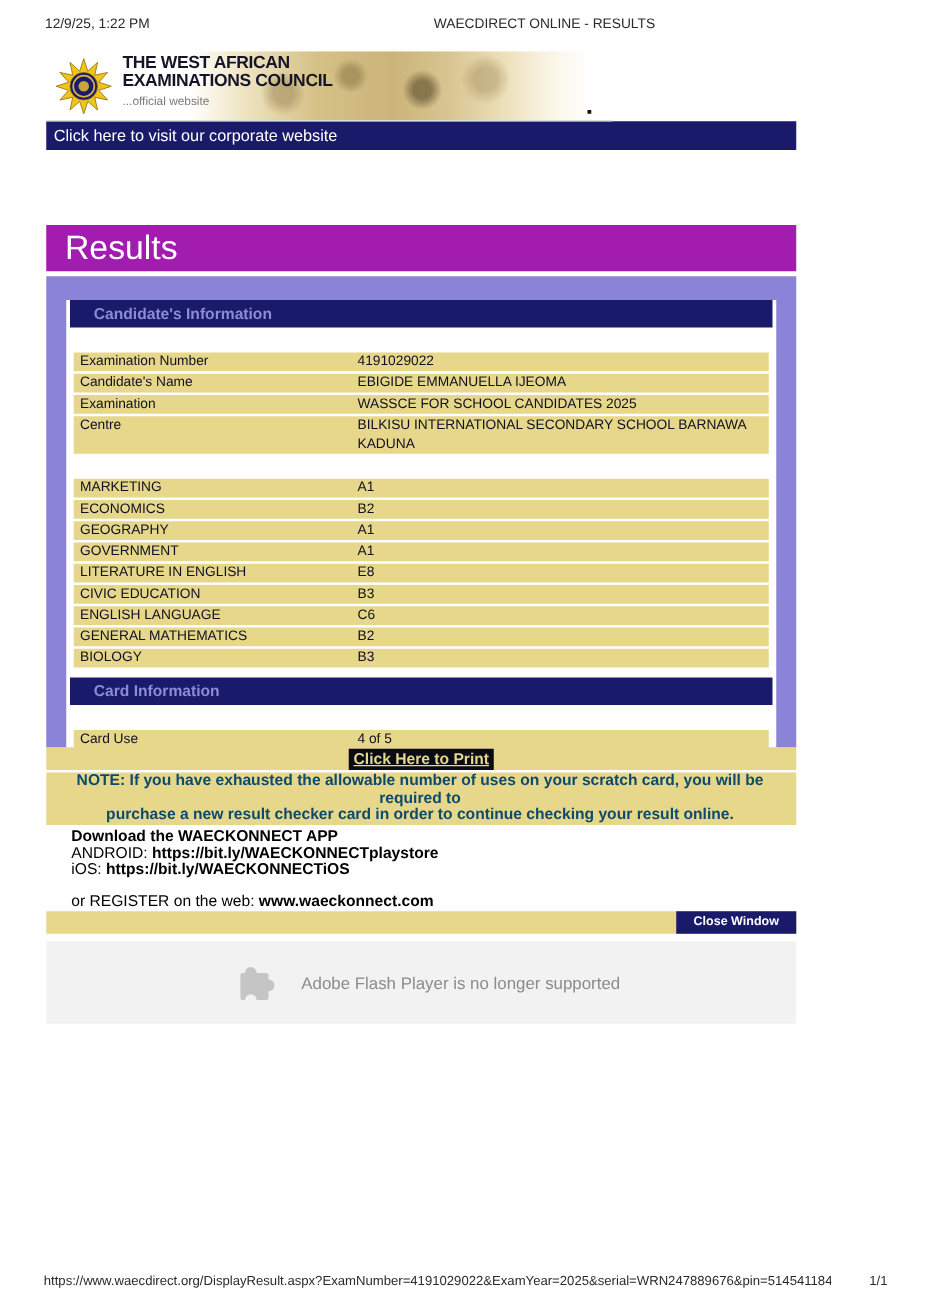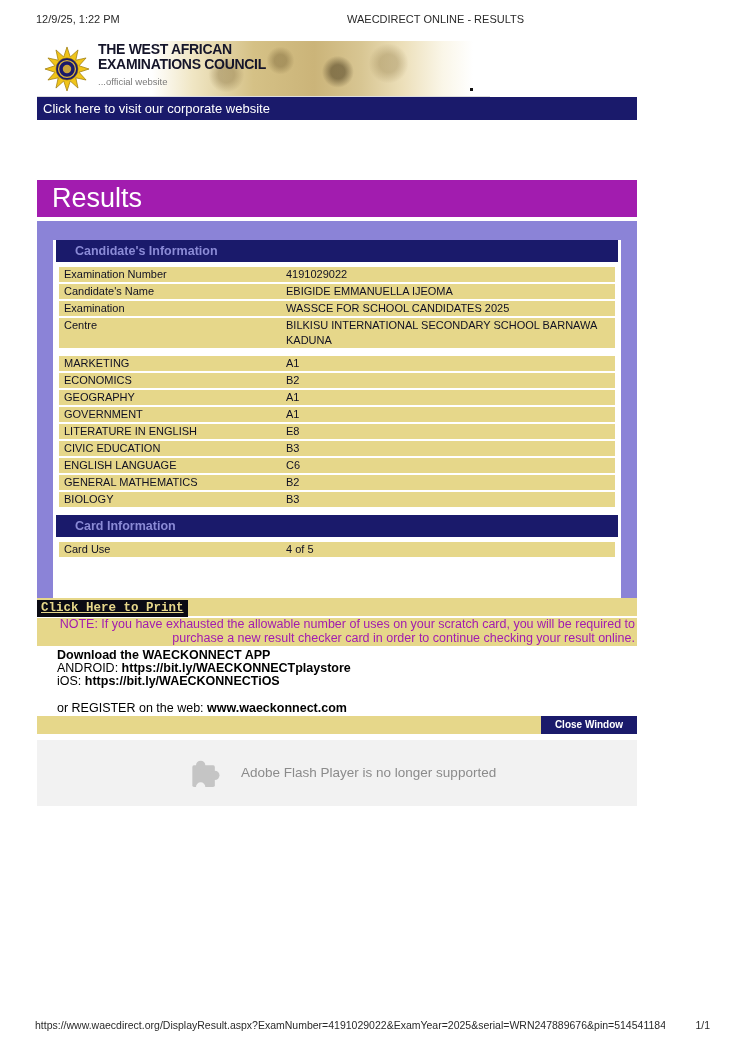--- a/index.html
+++ b/index.html
@@ -33,29 +33,29 @@
 
   .corp-bar { height:23px; background:#1a1a6b; color:#fff; font-size:13px; line-height:23px; padding-left:6px; cursor:pointer; }
 
   .gap-top { height:60px; }
   .results-bar { height:37px; background:#a21caf; color:#fff; font-size:27px; line-height:36px; padding-left:15px; }
   .gap-mid { height:4px; }
 
   .purple-panel { background:#8b83d7; height:377px; padding:19px 16px 0 16px; }
   .inner-white { background:#fff; height:358px; padding:0 3px; }
   .section-header { background:#1a1a6b; color:#8b8bd6; font-weight:bold; font-size:12.5px; height:22px; line-height:22px; padding-left:19px; }
-  .tbl { margin:5px 0 8px 0; }
+  .tbl { margin:20px 0 8px 0; }
   .t-row { display:flex; background:#e6d78a; margin:0 3px 2px 3px; min-height:15px; font-size:11px; line-height:15px; color:#101022; }
   .t-label { width:227px; padding-left:5px; flex-shrink:0; }
   .t-value { flex:1; padding-right:4px; }
 
-  .print-bar { height:18px; background:#e6d78a; margin-bottom:2px;font-family:Liberation Mono, monospace; }
+  .print-bar { height:18px; background:#e6d78a; text-align:center; margin-bottom:2px; }
   .print-link { display:inline-block; background:#0b0b14; color:#e6d78a; font-weight:bold; font-size:12.5px; line-height:17px; padding:0 4px; text-decoration:underline; cursor:pointer; }
 
-  .note-bar { background:#e6d78a; text-align:right; font-weight:normal; font-size:12.5px; line-height:13.5px; color:#a21caf; padding:0 2px 1px 0; }
+  .note-bar { background:#e6d78a; text-align:center; font-weight:bold; font-size:12.5px; line-height:13.5px; color:#0c4a6e; padding:0 2px 1px 0; }
 
   .app-promo { padding:3px 0 0 20px; font-size:12.5px; line-height:13.2px; color:#000; }
   .app-promo .b { font-weight:bold; }
   .app-gap { height:13px; }
 
   .close-bar { position:relative; height:18px; background:#e6d78a; margin-top:1px; }
   .close-btn { position:absolute; right:0; top:0; height:18px; min-width:96px; background:#1a1a6b; color:#fff; font-weight:bold; font-size:10px; line-height:18px; text-align:center; padding:0 8px; border:none; cursor:pointer; font-family:"Liberation Sans", sans-serif; }
 
   .flash-area { position:relative; height:66px; background:#f2f2f2; margin-top:6px; }
   .puzzle-icon { position:absolute; left:147px; top:12px; width:40px; height:40px; }

